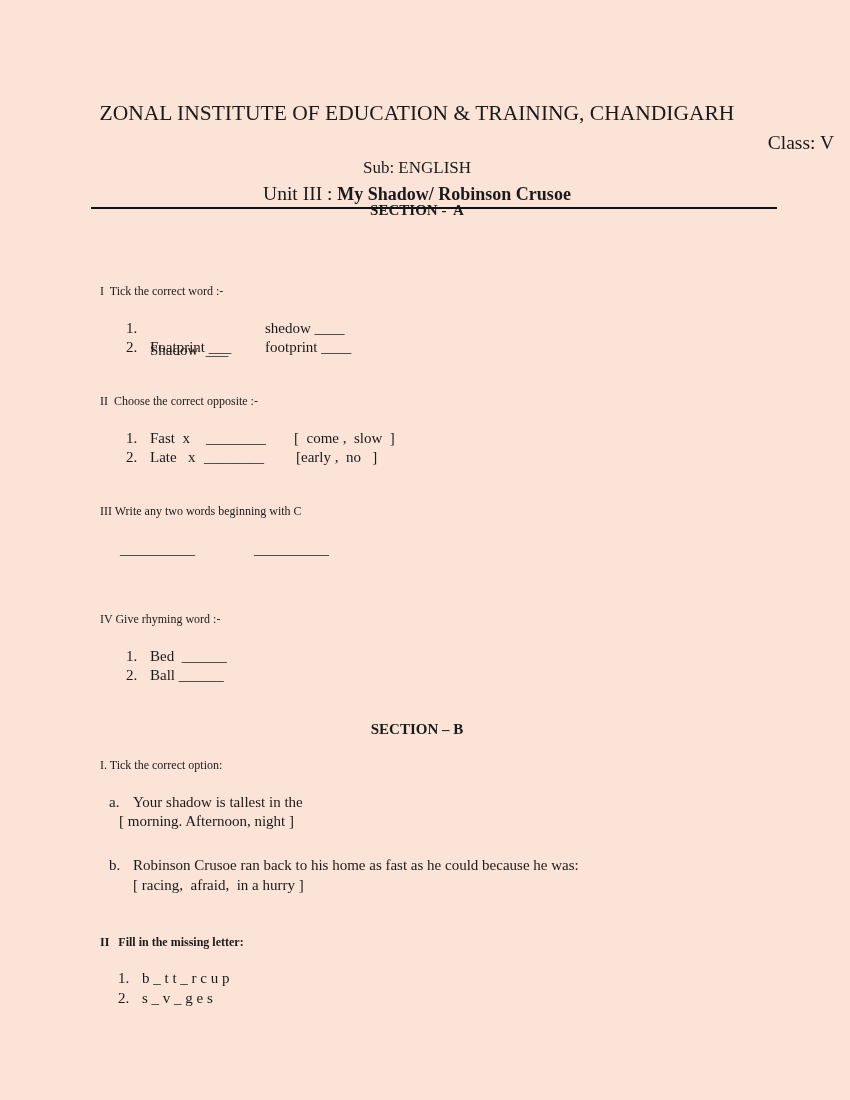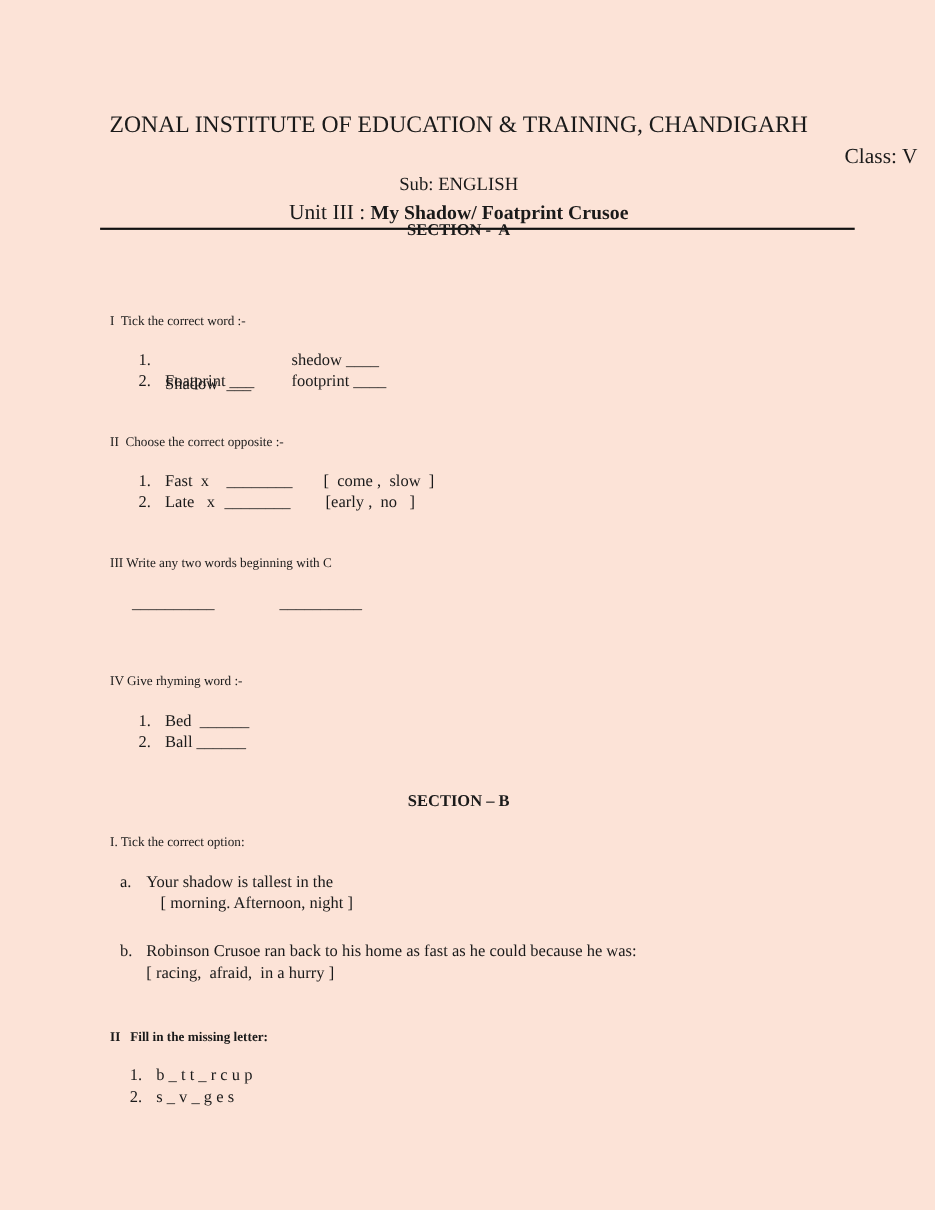--- a/index.html
+++ b/index.html
@@ -33,21 +33,21 @@
     .sec { font-size: 15px; font-weight: bold; }
     .q { font-size: 12px; }
     .item { font-size: 15px; }
   </style>
 </head>
 <body>
 
 <div class="abs center h-inst">ZONAL INSTITUTE OF EDUCATION &amp; TRAINING, CHANDIGARH</div>
 <div class="abs center h-class">Class: V</div>
 <div class="abs center h-sub">Sub: ENGLISH</div>
-<div class="abs center h-unit"><span>Unit III : </span><b>My Shadow/ Foatprint Crusoe</b></div>
+<div class="abs center h-unit"><span>Unit III : </span><b>My Shadow/ Robinson Crusoe</b></div>
 <div class="rule"></div>
 
 <div class="abs center sec" style="top:202px;">SECTION -  A</div>
 
 <div class="abs q" style="left:100px; top:284px;">I  Tick the correct word :-</div>
 <div class="abs item" style="left:126px; top:320px;">1.</div>
 <div class="abs item" style="left:150px; top:320px;margin-top:22px;">Shadow  ___</div>
 <div class="abs item" style="left:265px; top:320px;">shedow ____</div>
 <div class="abs item" style="left:126px; top:339px;">2.</div>
 <div class="abs item" style="left:150px; top:339px;">Foatprint ___</div>
@@ -71,21 +71,21 @@
 <div class="abs item" style="left:126px; top:648px;">1.</div>
 <div class="abs item" style="left:150px; top:648px;">Bed  ______</div>
 <div class="abs item" style="left:126px; top:667px;">2.</div>
 <div class="abs item" style="left:150px; top:667px;">Ball ______</div>
 
 <div class="abs center sec" style="top:721px;">SECTION – B</div>
 
 <div class="abs q" style="left:100px; top:758px;">I. Tick the correct option:</div>
 <div class="abs item" style="left:109px; top:794px;">a.</div>
 <div class="abs item" style="left:133px; top:794px;">Your shadow is tallest in the</div>
-<div class="abs item" style="left:146px; top:813px;">[ morning. Afternoon, night ]</div>
+<div class="abs item" style="left:119px; top:813px;">[ morning. Afternoon, night ]</div>
 <div class="abs item" style="left:109px; top:857px;">b.</div>
 <div class="abs item" style="left:133px; top:857px;">Robinson Crusoe ran back to his home as fast as he could because he was:</div>
 <div class="abs item" style="left:133px; top:877px;">[ racing,  afraid,  in a hurry ]</div>
 
 <div class="abs q" style="left:100px; top:935px;font-weight:bold;">II   Fill in the missing letter:</div>
 <div class="abs item" style="left:118px; top:970px;">1.</div>
 <div class="abs item" style="left:142px; top:970px;">b _ t t _ r c u p</div>
 <div class="abs item" style="left:118px; top:990px;">2.</div>
 <div class="abs item" style="left:142px; top:990px;">s _ v _ g e s</div>
 

